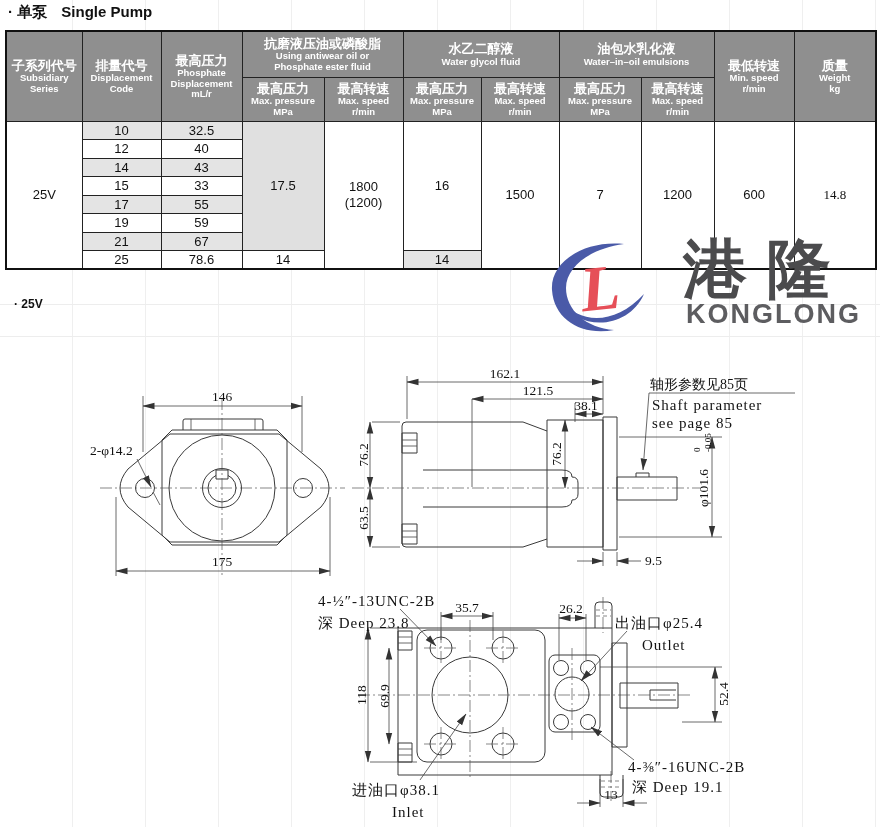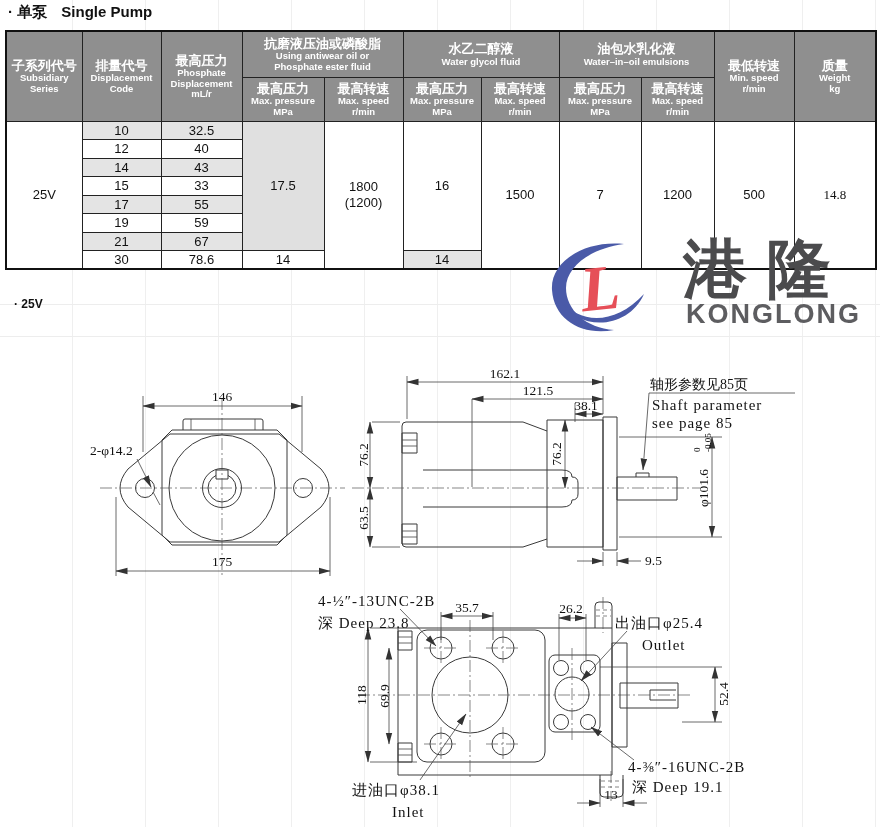--- a/index.html
+++ b/index.html
@@ -343,21 +343,21 @@
         <td rowspan="8">25V</td>
         <td class="shade">10</td>
         <td class="shade">32.5</td>
         <td rowspan="7" class="shade2">17.5</td>
         <td rowspan="8" class="pre">1800
 (1200)</td>
         <td rowspan="7">16</td>
         <td rowspan="8">1500</td>
         <td rowspan="8">7</td>
         <td rowspan="8">1200</td>
-        <td rowspan="8">500</td>
+        <td rowspan="8">600</td>
         <td rowspan="8" class="serifcell">14.8</td>
       </tr>
       <tr>
         <td>12</td>
         <td>40</td>
       </tr>
       <tr>
         <td class="shade">14</td>
         <td class="shade">43</td>
       </tr>
@@ -371,21 +371,21 @@
       </tr>
       <tr>
         <td>19</td>
         <td>59</td>
       </tr>
       <tr>
         <td class="shade">21</td>
         <td class="shade">67</td>
       </tr>
       <tr>
-        <td>30</td>
+        <td>25</td>
         <td>78.6</td>
         <td>14</td>
         <td class="shade">14</td>
       </tr>
     </tbody>
   </table>
 
   <div class="sec-label">
     <span>·</span>
     <span>25V</span>

